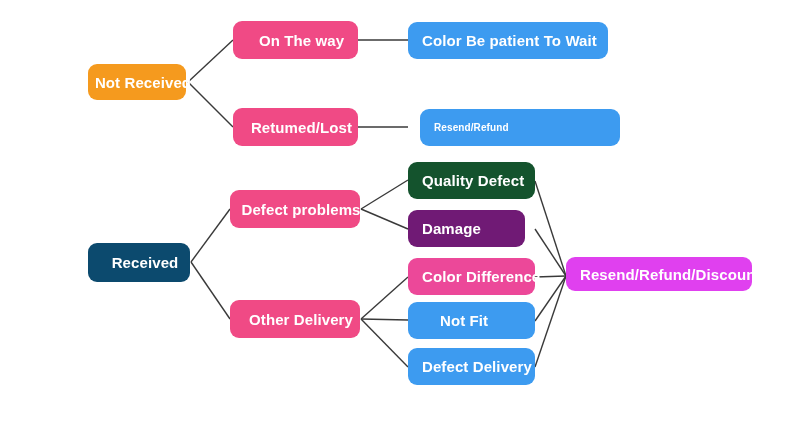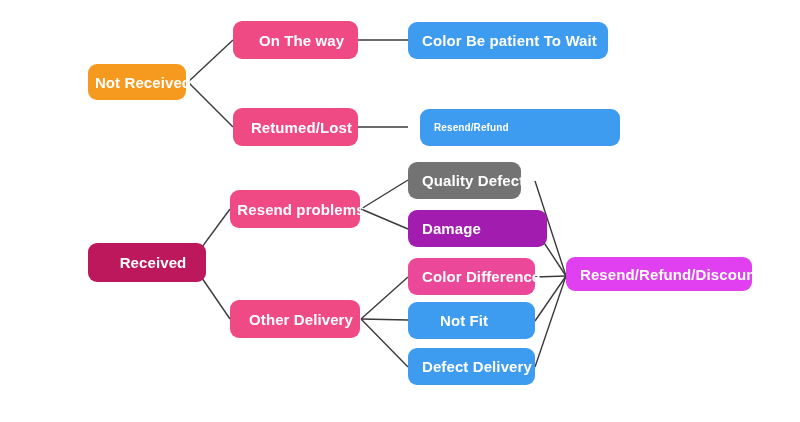--- a/index.html
+++ b/index.html
@@ -75,33 +75,33 @@
       </div>
       <div class="node align-center" style="left: 233px; top: 108px; width: 125px; height: 38px; background: rgb(240, 74, 133); font-size: 15px; color: rgb(255, 255, 255);">
         <span class="node-label">Retumed/Lost</span>
       </div>
       <div class="node align-left" style="left: 408px; top: 22px; width: 200px; height: 37px; background: rgb(61, 155, 240); font-size: 15px; color: rgb(255, 255, 255);">
         <span class="node-label">Color Be patient To Wait</span>
       </div>
       <div class="node align-left" style="left: 408px; top: 109px; width: 200px; height: 37px; background: rgb(61, 155, 240); font-size: 10px; color: rgb(255, 255, 255); margin-left: 12px;">
         <span class="node-label">Resend/Refund</span>
       </div>
-      <div class="node align-center" style="left: 88px; top: 243px; width: 118px; height: 39px; background: #be185d; font-size: 15px; color: rgb(255, 255, 255);">
+      <div class="node align-center" style="left: 88px; top: 243px; width: 102px; height: 39px; background: #0c4a6e; font-size: 15px; color: rgb(255, 255, 255);">
         <span class="node-label">Received</span>
       </div>
       <div class="node align-center" style="left: 230px; top: 190px; width: 130px; height: 38px; background: rgb(240, 74, 133); font-size: 15px; color: rgb(255, 255, 255);">
-        <span class="node-label">Resend problems</span>
+        <span class="node-label">Defect problems</span>
       </div>
       <div class="node align-center" style="left: 230px; top: 300px; width: 130px; height: 38px; background: rgb(240, 74, 133); font-size: 15px; color: rgb(255, 255, 255);">
         <span class="node-label">Other Delivery</span>
       </div>
-      <div class="node align-left" style="left: 408px; top: 162px; width: 113px; height: 37px; background: #737373; font-size: 15px; color: rgb(255, 255, 255);">
+      <div class="node align-left" style="left: 408px; top: 162px; width: 127px; height: 37px; background: #14532d; font-size: 15px; color: rgb(255, 255, 255);">
         <span class="node-label">Quality Defect</span>
       </div>
-      <div class="node align-left" style="left: 408px; top: 210px; width: 139px; height: 37px; background: #a21caf; font-size: 15px; color: rgb(255, 255, 255);">
+      <div class="node align-left" style="left: 408px; top: 210px; width: 117px; height: 37px; background: #701a75; font-size: 15px; color: rgb(255, 255, 255);">
         <span class="node-label">Damage</span>
       </div>
       <div class="node align-left" style="left: 408px; top: 258px; width: 127px; height: 37px; background: #ec4899; font-size: 15px; color: rgb(255, 255, 255);">
         <span class="node-label">Color Difference</span>
       </div>
       <div class="node align-left" style="left: 408px; top: 302px; width: 127px; height: 37px; background: rgb(61, 155, 240); font-size: 15px; color: rgb(255, 255, 255); padding-left: 32px;">
         <span class="node-label">Not Fit</span>
       </div>
       <div class="node align-left" style="left: 408px; top: 348px; width: 127px; height: 37px; background: rgb(61, 155, 240); font-size: 15px; color: rgb(255, 255, 255);">
         <span class="node-label">Defect Delivery</span>

